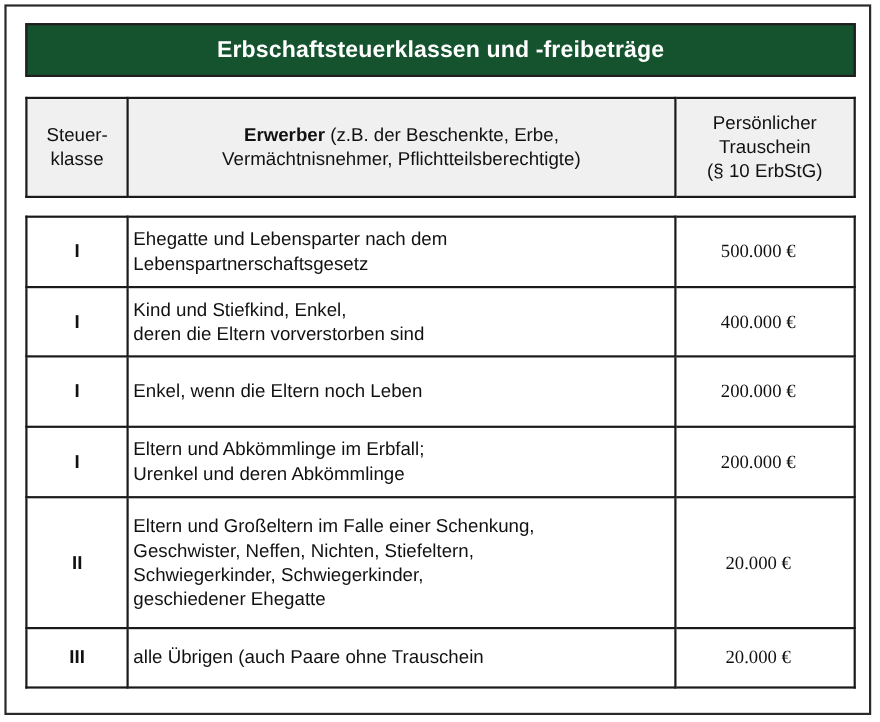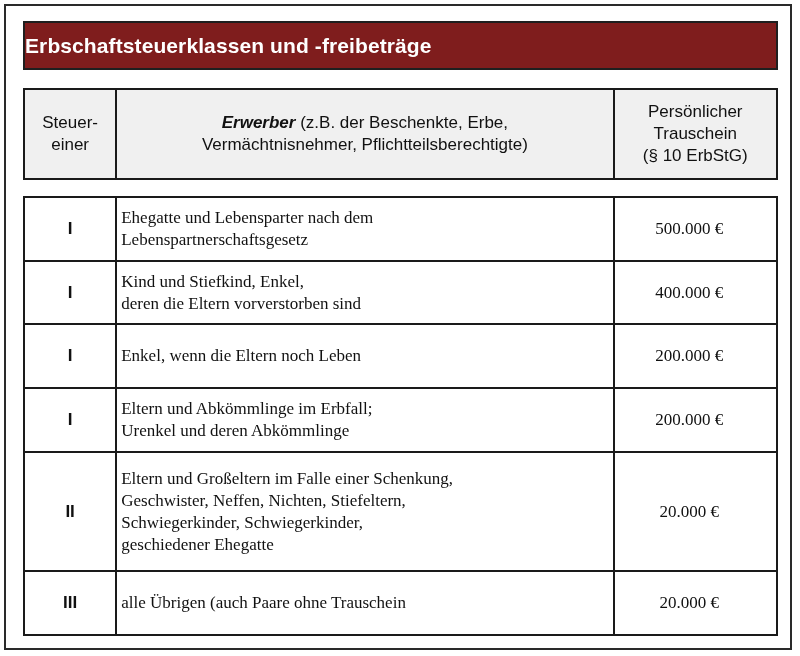--- a/index.html
+++ b/index.html
@@ -23,24 +23,25 @@
     height: 642px;
     border: 2px solid #2a2a2a;
     background: #ffffff;
   }
   .title-bar {
     position: absolute;
     left: 23px;
     top: 21px;
     width: 751px;
     height: 45px;
-    background: #7f1d1d;
+    background: #14532d;
     border: 2px solid #1f1f1f;
     display: flex;
     align-items: center;
+    justify-content: center;
     color: #ffffff;
     font-weight: bold;
     font-size: 21px;
     letter-spacing: 0.1px;
   }
   table {
     position: absolute;
     left: 23px;
     border-collapse: collapse;
     table-layout: fixed;
@@ -57,39 +58,37 @@
     top: 88px;
   }
   .head-table th {
     background: #f0f0f0;
     height: 88px;
     text-align: center;
     vertical-align: middle;
   }
   .head-table .bold {
     font-weight: bold;
-    font-style: italic;
   }
   .body-table {
     top: 196px;
   }
   .body-table td {
     vertical-align: middle;
   }
   .col-class { width: 92px; }
   .col-buyer { width: 496px; }
   .col-allow { width: 163px; }
   .cell-class {
     text-align: center;
     font-weight: bold;
   }
   .cell-buyer {
     text-align: left;
     padding-left: 4px !important;
-    font-family: Liberation Serif, serif;
   }
   .cell-allow {
     text-align: center;
     padding-right: 12px !important;
     font-family: Liberation Serif, serif;
   }
   .line {
     display: block;
   }
 </style>
@@ -105,21 +104,21 @@
 <table class="head-table">
   <colgroup>
     <col class="col-class">
     <col class="col-buyer">
     <col class="col-allow">
   </colgroup>
   <tbody>
       <tr>
     <th>
       <span class="line">Steuer-</span>
-      <span class="line">einer</span>
+      <span class="line">klasse</span>
     </th>
     <th>
       <span class="line"><span class="bold">Erwerber</span><span> (z.B. der Beschenkte, Erbe,</span></span>
       <span class="line">Vermächtnisnehmer, Pflichtteilsberechtigte)</span>
     </th>
     <th>
       <span class="line">Persönlicher</span>
       <span class="line">Trauschein</span>
       <span class="line">(§ 10 ErbStG)</span>
     </th>
@@ -168,21 +167,21 @@
       <tr style="height: 119px;">
         <td class="cell-class">II</td>
         <td class="cell-buyer">
           <span class="line">Eltern und Großeltern im Falle einer Schenkung,</span>
           <span class="line">Geschwister, Neffen, Nichten, Stiefeltern,</span>
           <span class="line">Schwiegerkinder, Schwiegerkinder,</span>
           <span class="line">geschiedener Ehegatte</span>
         </td>
         <td class="cell-allow">20.000 €</td>
       </tr>
-      <tr style="height: 64px;">
+      <tr style="height: 54px;">
         <td class="cell-class">III</td>
         <td class="cell-buyer">
           <span class="line">alle Übrigen (auch Paare ohne Trauschein</span>
         </td>
         <td class="cell-allow">20.000 €</td>
       </tr>
     </tbody>
 </table>
 
 </body></html>

